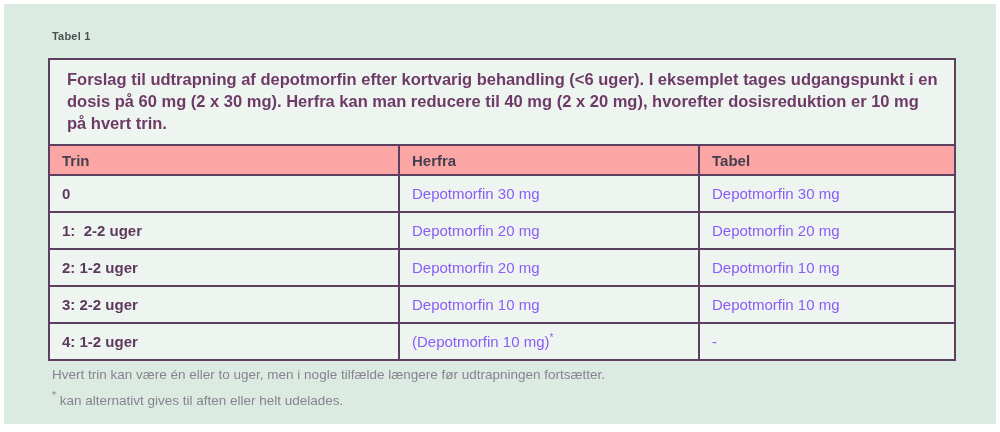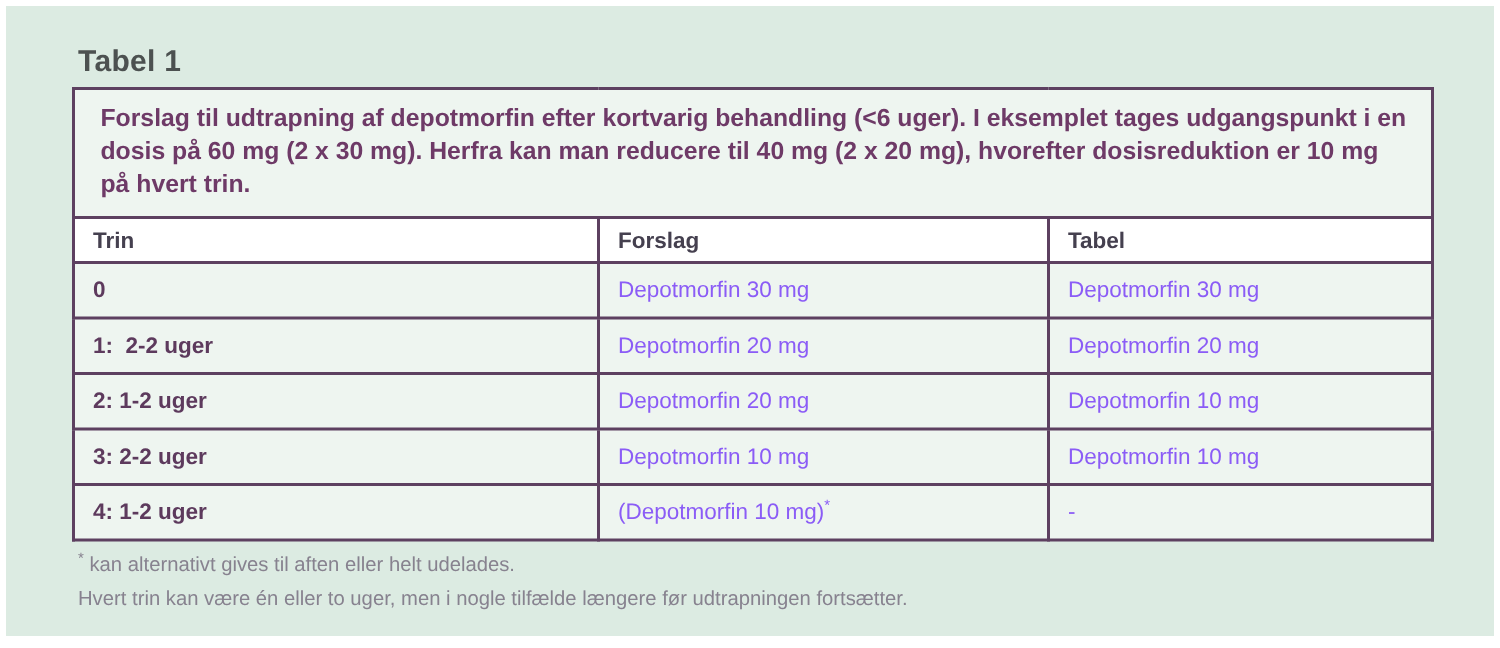--- a/index.html
+++ b/index.html
@@ -11,21 +11,21 @@
   }
   .panel {
     position: absolute;
     left: 4px; top: 4px;
     width: 992px; height: 420px;
     background: #dcebe2;
   }
   .page-title {
     position: absolute;
     left: 48px; top: 26px;
-    font-size: 20px;
+    font-size: 11px;
     font-weight: bold;
     letter-spacing: 0.2px;
     color: #4c5150;
   }
   table.taper {
     position: absolute;
     left: 44px; top: 54px;
     width: 906px;
     border-collapse: collapse;
     table-layout: fixed;
@@ -38,21 +38,21 @@
     padding-left: 17px;
   }
   td.intro-cell {
     padding: 8px 14px 10px 14px;
     font-size: 16.5px;
     font-weight: bold;
     line-height: 1.34;
     color: #6e3a67;
   }
   table.taper th {
-    background: #ffffff;
+    background: #fca5a5;
     height: 30px;
     padding: 4px 12px;
     font-size: 15px;
     font-weight: bold;
     color: #45404f;
   }
   table.taper td.data-cell {
     height: 37px;
     padding: 6px 12px;
     font-size: 15px;
@@ -88,21 +88,21 @@
       <col style="width:350px">
       <col style="width:300px">
       <col style="width:256px">
     </colgroup>
     <thead>
       <tr>
         <td class="intro-cell" colspan="3">Forslag til udtrapning af depotmorfin efter kortvarig behandling (&lt;6 uger). I eksemplet tages udgangspunkt i en dosis på 60 mg (2 x 30 mg). Herfra kan man reducere til 40 mg (2 x 20 mg), hvorefter dosisreduktion er 10 mg på hvert trin.</td>
       </tr>
       <tr id="head-row">
           <th>Trin</th>
-          <th>Forslag</th>
+          <th>Herfra</th>
           <th>Tabel</th>
         </tr>
     </thead>
     <tbody id="table-body">
         <tr>
           <td class="data-cell trin-cell">0</td>
           <td class="data-cell">Depotmorfin 30 mg</td>
           <td class="data-cell">Depotmorfin 30 mg</td>
         </tr>
         <tr>
@@ -122,17 +122,17 @@
         </tr>
         <tr>
           <td class="data-cell trin-cell">4: 1-2 uger</td>
           <td class="data-cell">(Depotmorfin 10 mg)<sup>*</sup></td>
           <td class="data-cell">-</td>
         </tr>
       </tbody>
   </table>
 
   <div class="footnotes">
+    <div>Hvert trin kan være én eller to uger, men i nogle tilfælde længere før udtrapningen fortsætter.</div>
     <div><sup>*</sup><span> kan alternativt gives til aften eller helt udelades.</span></div>
-    <div>Hvert trin kan være én eller to uger, men i nogle tilfælde længere før udtrapningen fortsætter.</div>
   </div>
 
 </div>
 
 </body></html>

